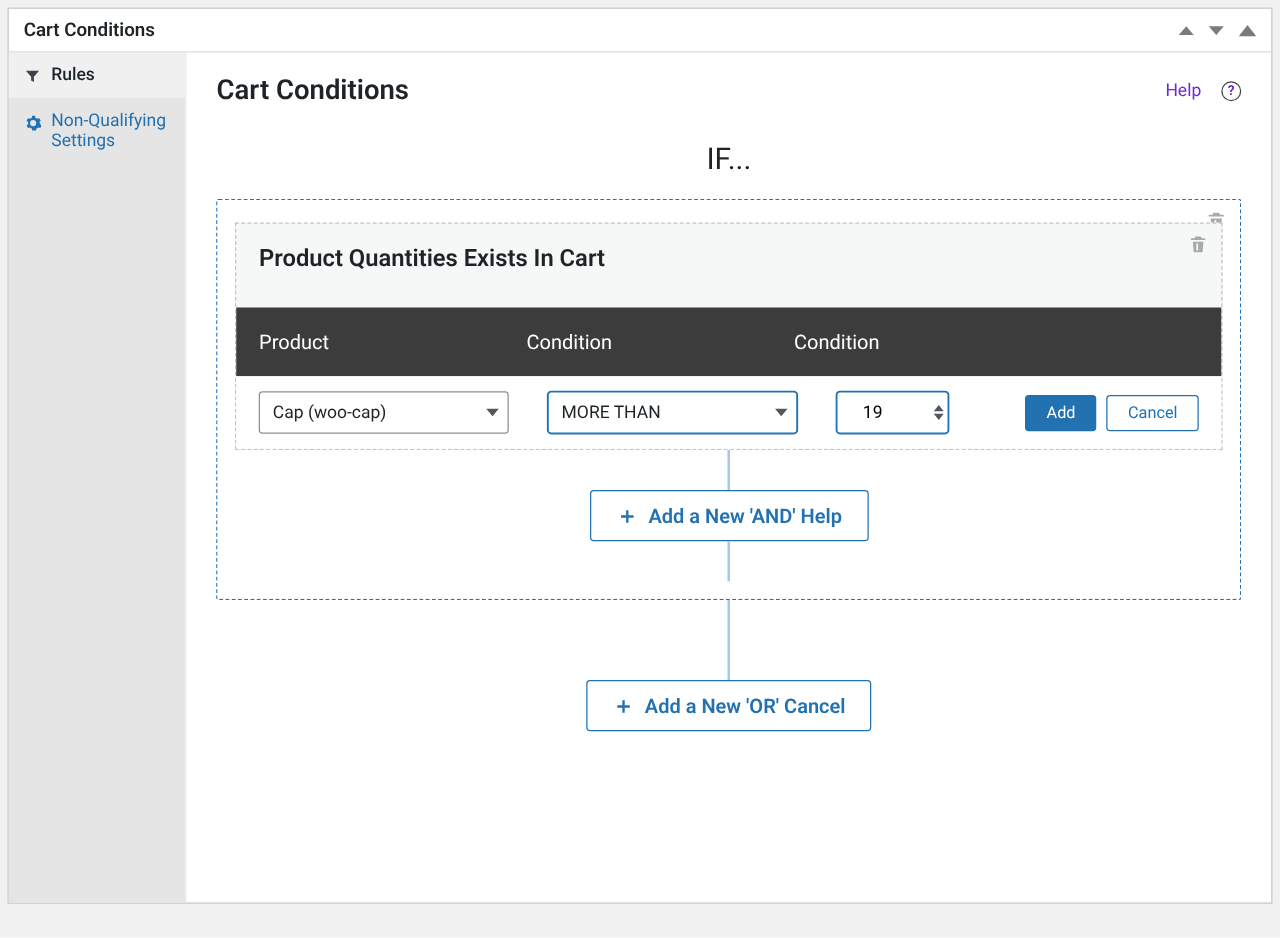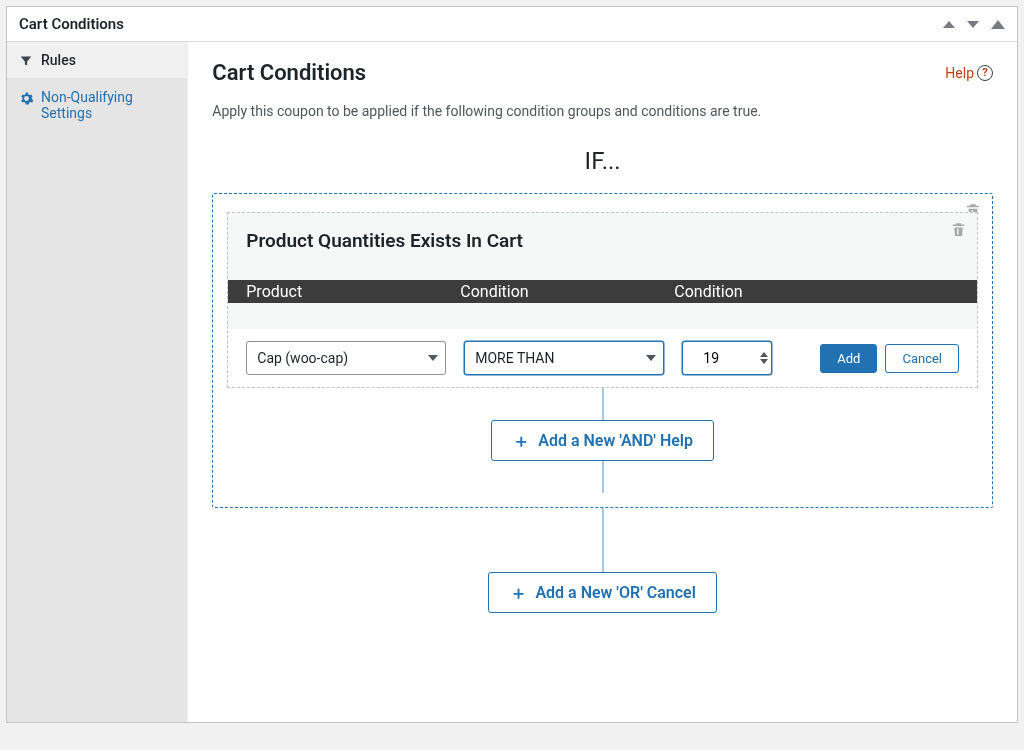--- a/index.html
+++ b/index.html
@@ -13,31 +13,31 @@
   .chev-down { border-left: 6px solid transparent; border-right: 6px solid transparent; border-top: 7px solid #787c82; }
   .chev-up-sm { border-left: 7px solid transparent; border-right: 7px solid transparent; border-bottom: 9px solid #787c82; }
   .panel-body { display: flex; min-height: 680px; }
   .sidebar { width: 200px; border-right: 1px solid #eee; background: #e5e5e5; }
   .sidebar-item { padding: 10px 12px; font-size: 14px; display: flex; align-items: flex-start; gap: 8px; color: #2271b1; cursor: pointer; }
   .sidebar-item.active { background: #f0f0f1; color: #1d2327; font-weight: 500; border-bottom: 1px solid #e5e5e5; }
   .icon-sm { width: 14px; height: 14px; display: inline-flex; align-items: center; justify-content: center; flex-shrink: 0; margin-top: 2px; }
   .main { flex: 1; padding: 18px 24px; }
   .main-top { display: flex; justify-content: space-between; align-items: center; }
   .main-title { font-size: 22px; font-weight: 600; }
-  .help { display: flex; align-items: center; gap: 3px; font-size: 14px; color: #c2410c; cursor: pointer; text-align: center; }
+  .help { display: flex; align-items: center; gap: 16px; font-size: 14px; color: #6d28d9; cursor: pointer; text-align: center; }
   .help-icon { width: 16px; height: 16px; border: 1.5px solid #3c434a; border-radius: 50%; display: inline-flex; align-items: center; justify-content: center; font-size: 11px; font-weight: 700; }
   .subtitle { margin-top: 18px; font-size: 14px; color: #50575e; }
   .if-label { text-align: center; font-size: 24px; font-weight: 400; margin: 28px 0 18px; }
   .group { border: 1.5px dashed #2271b1; border-radius: 2px; padding: 14px; position: relative; }
   .group-trash { position: absolute; right: 10px; top: 8px; color: #a7aaad; cursor: pointer; }
   .rule-card { background: #f6f7f7; border: 1px dashed #c3c4c7; padding: 0; position: relative; margin-top: 4px; }
   .rule-trash { position: absolute; right: 10px; top: 8px; color: #a7aaad; cursor: pointer; }
   .rule-title { font-size: 19px; font-weight: 600; padding: 16px 18px 28px; }
-  .rule-table-head { display: grid; grid-template-columns: 200px 200px 120px 1fr; gap: 14px; background: #3c3c3c; color: #fff; padding: 2px 18px; font-size: 16px; }
-  .rule-table-row { display: grid; grid-template-columns: 200px 200px 120px 1fr; gap: 18px; background: #fff; padding: 12px 18px; align-items: center; margin-top: 26px; }
+  .rule-table-head { display: grid; grid-template-columns: 200px 200px 120px 1fr; gap: 14px; background: #3c3c3c; color: #fff; padding: 18px 18px; font-size: 16px; }
+  .rule-table-row { display: grid; grid-template-columns: 200px 200px 120px 1fr; gap: 31px; background: #fff; padding: 12px 18px; align-items: center; }
   .select-wrap, .num-wrap { position: relative; }
   .select-wrap select, .select-wrap .sel, .num-wrap input { width: 100%; height: 34px; border: 1px solid #8c8f94; border-radius: 3px; padding: 4px 26px 4px 10px; font-size: 14px; background: #fff; appearance: none; -webkit-appearance: none; }
   .sel { display:flex; align-items:center; }
   .select-wrap.blue .sel, .num-wrap.blue input { border: 1px solid #2271b1; box-shadow: 0 0 0 0.5px #2271b1; }
   .select-caret { position: absolute; right: 8px; top: 50%; transform: translateY(-50%); pointer-events: none; width: 0; height: 0; border-left: 5px solid transparent; border-right: 5px solid transparent; border-top: 6px solid #50575e; }
   .num-wrap { width: 90px; }
   .num-wrap input { padding-right: 22px; padding-left: 20px; }
   .spin { position: absolute; right: 4px; top: 50%; transform: translateY(-50%); display: flex; flex-direction: column; gap: 2px; }
   .spin span { width: 0; height: 0; border-left: 4px solid transparent; border-right: 4px solid transparent; }
   .spin .up { border-bottom: 5px solid #50575e; }
@@ -87,21 +87,20 @@
     </div>
 
     <div class="main">
       <div class="main-top">
         <div class="main-title">Cart Conditions</div>
         <div class="help">
           <span>Help</span>
           <span class="help-icon">?</span>
         </div>
       </div>
-      <div class="subtitle">Apply this coupon to be applied if the following condition groups and conditions are true.</div>
       <div class="if-label">IF...</div>
 
       <div class="group">
         <span class="group-trash">
           <svg viewBox="0 0 24 24" width="18" height="18">
               <path fill="#a7aaad" d="M9 3h6l1 2h4v2H4V5h4l1-2zm-3 6h12l-1 12H7L6 9zm4 2v8h2v-8h-2z"></path>
             </svg>
         </span>
 
         <div class="rule-card">

